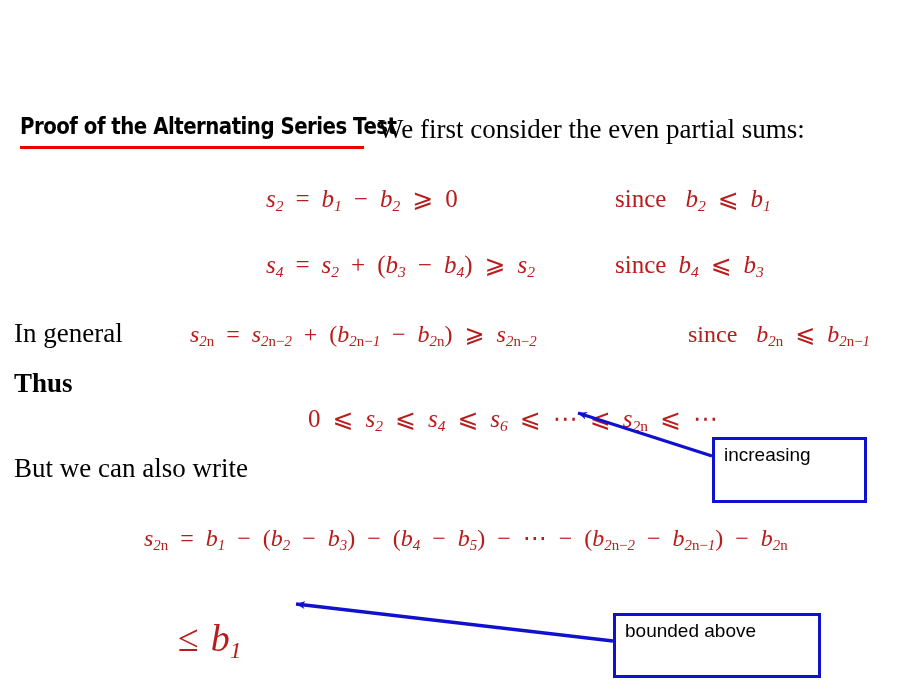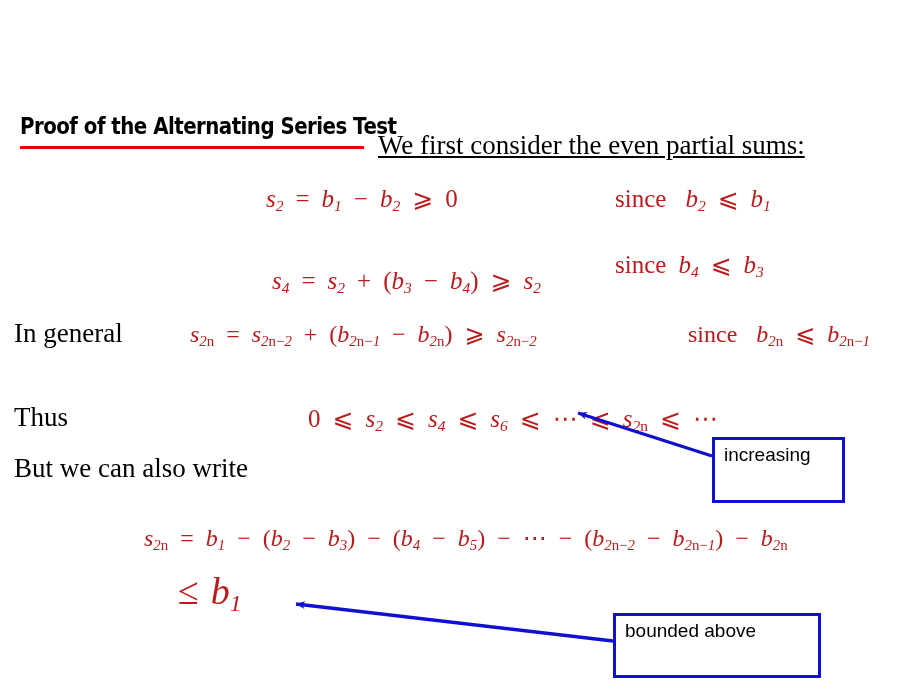--- a/index.html
+++ b/index.html
@@ -119,60 +119,60 @@
 </head>
 <body>
 
 <div id="slide">
 
   <div class="title-block">
     <div class="title-text">Proof of the Alternating Series Test</div>
     <div class="title-rule"></div>
   </div>
 
-  <div class="prose" style="left:378px; top:132px;text-decoration:underline;">We first consider the even partial sums:</div>
+  <div class="prose" style="left:378px; top:116px;">We first consider the even partial sums:</div>
 
   <div class="math" style="left:266px; top:186px;">
     <span aria-hidden="true">s<sub>2</sub><span class="sp2"></span><span class="op">=</span><span class="sp2"></span>b<sub>1</sub><span class="sp2"></span><span class="op">−</span><span class="sp2"></span>b<sub>2</sub><span class="sp2"></span><span class="op">⩾</span><span class="sp2"></span><span class="num">0</span></span>
   </div>
   <div class="math" style="left:615px; top:186px;">
     <span class="rm">since</span><span class="sp2"></span><span class="sp"></span>b<sub>2</sub><span class="sp2"></span><span class="op">⩽</span><span class="sp2"></span>b<sub>1</sub>
   </div>
 
-  <div class="math" style="left:272px; top:252px;margin-top:16px;">
+  <div class="math" style="left:266px; top:252px;">
     s<sub>4</sub><span class="sp2"></span><span class="op">=</span><span class="sp2"></span>s<sub>2</sub><span class="sp2"></span><span class="op">+</span><span class="sp2"></span><span class="paren">(</span>b<sub>3</sub><span class="sp2"></span><span class="op">−</span><span class="sp2"></span>b<sub>4</sub><span class="paren">)</span><span class="sp2"></span><span class="op">⩾</span><span class="sp2"></span>s<sub>2</sub>
   </div>
   <div class="math" style="left:615px; top:252px;">
     <span class="rm">since</span><span class="sp2"></span>b<sub>4</sub><span class="sp2"></span><span class="op">⩽</span><span class="sp2"></span>b<sub>3</sub>
   </div>
 
   <div class="prose" style="left:14px; top:320px;">In general</div>
   <div class="math" style="left:190px; top:322px; font-size:24px;">
     s<sub>2<span class="rmsub">n</span></sub><span class="sp2"></span><span class="op">=</span><span class="sp2"></span>s<sub>2<span class="rmsub">n</span><span class="op">−</span>2</sub><span class="sp2"></span><span class="op">+</span><span class="sp2"></span><span class="paren">(</span>b<sub>2<span class="rmsub">n</span><span class="op">−</span>1</sub><span class="sp2"></span><span class="op">−</span><span class="sp2"></span>b<sub>2<span class="rmsub">n</span></sub><span class="paren">)</span><span class="sp2"></span><span class="op">⩾</span><span class="sp2"></span>s<sub>2<span class="rmsub">n</span><span class="op">−</span>2</sub>
   </div>
   <div class="math" style="left:688px; top:322px; font-size:24px;">
     <span class="rm">since</span><span class="sp2"></span><span class="sp"></span>b<sub>2<span class="rmsub">n</span></sub><span class="sp2"></span><span class="op">⩽</span><span class="sp2"></span>b<sub>2<span class="rmsub">n</span><span class="op">−</span>1</sub>
   </div>
 
-  <div class="prose" style="left:14px; top:404px;">Thus</div>
+  <div class="prose" style="left:14px; top:370px;font-weight:bold;">Thus</div>
   <div class="math" style="left:308px; top:382px;margin-top:24px;">
     <span class="num">0</span><span class="sp2"></span><span class="op">⩽</span><span class="sp2"></span>s<sub>2</sub><span class="sp2"></span><span class="op">⩽</span><span class="sp2"></span>s<sub>4</sub><span class="sp2"></span><span class="op">⩽</span><span class="sp2"></span>s<sub>6</sub><span class="sp2"></span><span class="op">⩽</span><span class="sp2"></span><span class="op">⋯</span><span class="sp2"></span><span class="op">⩽</span><span class="sp2"></span>s<sub>2<span class="rmsub">n</span></sub><span class="sp2"></span><span class="op">⩽</span><span class="sp2"></span><span class="op">⋯</span>
   </div>
 
   <div class="prose" style="left:14px; top:455px;">But we can also write</div>
 
   <div class="math" style="left:144px; top:526px; font-size:24px;">
     s<sub>2<span class="rmsub">n</span></sub><span class="sp2"></span><span class="op">=</span><span class="sp2"></span>b<sub>1</sub><span class="sp2"></span><span class="op">−</span><span class="sp2"></span><span class="paren">(</span>b<sub>2</sub><span class="sp2"></span><span class="op">−</span><span class="sp2"></span>b<sub>3</sub><span class="paren">)</span><span class="sp2"></span><span class="op">−</span><span class="sp2"></span><span class="paren">(</span>b<sub>4</sub><span class="sp2"></span><span class="op">−</span><span class="sp2"></span>b<sub>5</sub><span class="paren">)</span><span class="sp2"></span><span class="op">−</span><span class="sp2"></span><span class="op">⋯</span><span class="sp2"></span><span class="op">−</span><span class="sp2"></span><span class="paren">(</span>b<sub>2<span class="rmsub">n</span><span class="op">−</span>2</sub><span class="sp2"></span><span class="op">−</span><span class="sp2"></span>b<sub>2<span class="rmsub">n</span><span class="op">−</span>1</sub><span class="paren">)</span><span class="sp2"></span><span class="op">−</span><span class="sp2"></span>b<sub>2<span class="rmsub">n</span></sub>
   </div>
 
-  <div class="math big" style="left:178px; top:572px;">
+  <div class="math big" style="left:178px; top:619px;">
     <span class="op">≤</span><span class="sp2"></span>b<sub>1</sub>
   </div>
 
-  <div class="callout" style="left:712px; top:437px; width:133px; height:66px;">
+  <div class="callout" style="left:712px; top:437px; width:155px; height:66px;">
     <span class="callout-label">increasing</span>
   </div>
 
   <div class="callout" style="left:613px; top:613px; width:208px; height:65px;">
     <span class="callout-label">bounded above</span>
   </div>
 
   <svg class="arrow-layer" viewBox="0 0 920 690">
     <defs>
       <marker id="ah" markerWidth="11" markerHeight="11" refX="9" refY="5.5" orient="auto" markerUnits="userSpaceOnUse">

